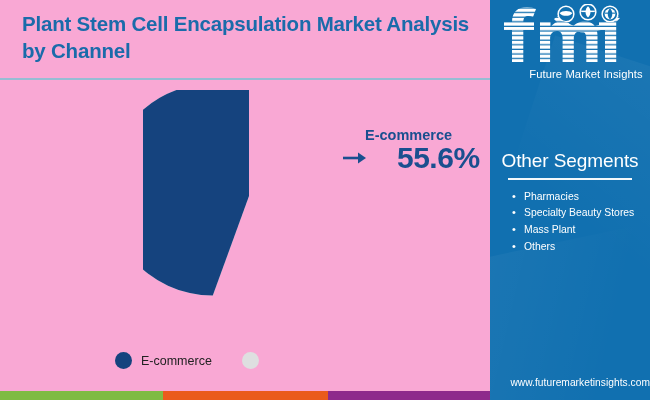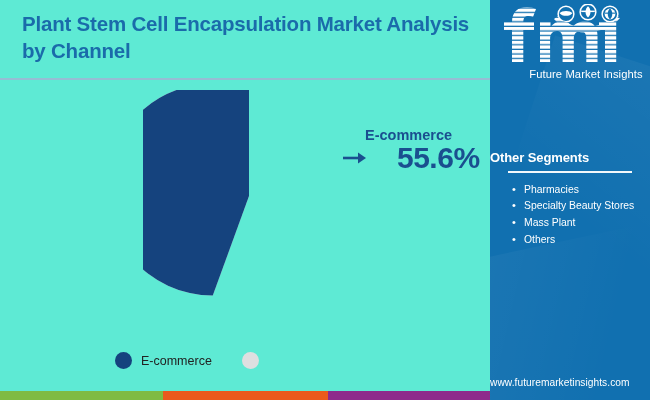--- a/index.html
+++ b/index.html
@@ -10,21 +10,21 @@
     width: 650px;
     height: 400px;
     overflow: hidden;
     font-family: "Liberation Sans", sans-serif;
     background: #ffffff;
   }
   #infographic {
     position: relative;
     width: 650px;
     height: 400px;
-    background: #5eead4;
+    background: #f9a8d4;
   }
 
   
   .title-block {
     position: absolute;
     left: 22px;
     top: 10px;
     width: 455px;
   }
   .title-text {
@@ -176,24 +176,24 @@
 
   
   .segments-box {
     position: absolute;
     left: 0;
     top: 150px;
     width: 160px;
     z-index: 3;
   }
   .segments-title {
-    text-align: left;
+    text-align: center;
     color: #ffffff;
-    font-size: 13px;
-    font-weight: bold;
+    font-size: 19px;
+    font-weight: normal;
     letter-spacing: -0.1px;
   }
   .segments-rule {
     margin: 6px auto 0 auto;
     width: 124px;
     height: 1.6px;
     background: #ffffff;
     opacity: 0.95;
   }
   .segments-list {
@@ -215,21 +215,21 @@
     left: 0;
     top: -1px;
     font-size: 11px;
   }
 
   .site-url {
     position: absolute;
     left: 0;
     bottom: 12px;
     width: 160px;
-    text-align: left;
+    text-align: right;
     color: #ffffff;
     font-size: 10.2px;
     letter-spacing: 0.05px;
     z-index: 3;
   }
 </style>
 </head>
 <body>
 
 <div id="infographic">

